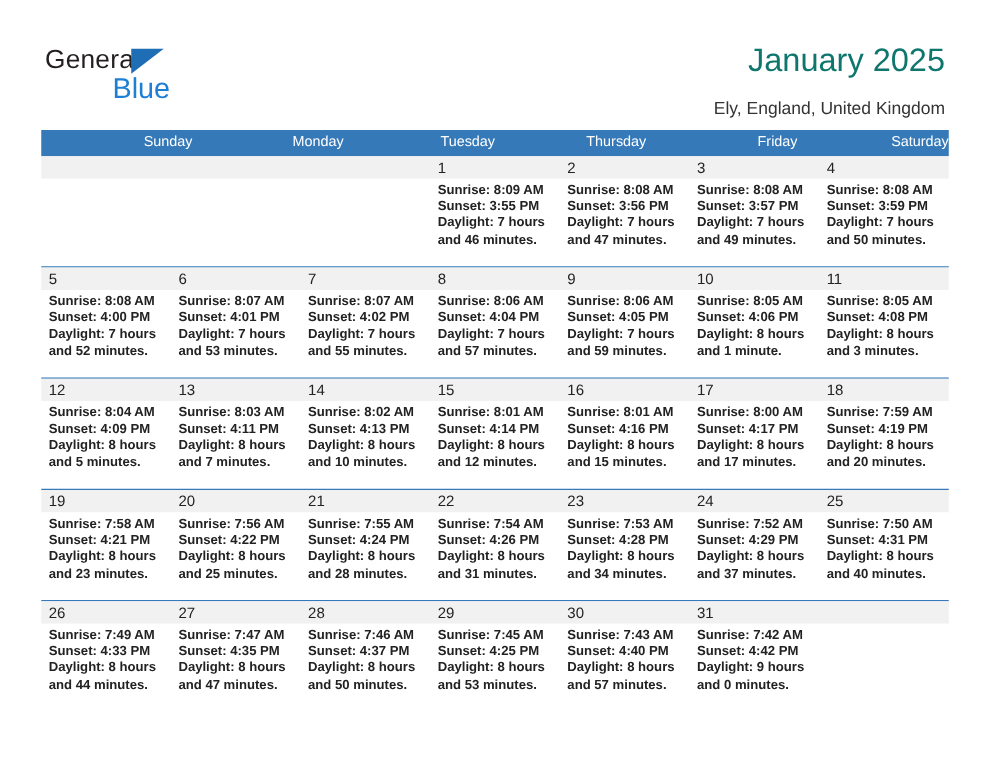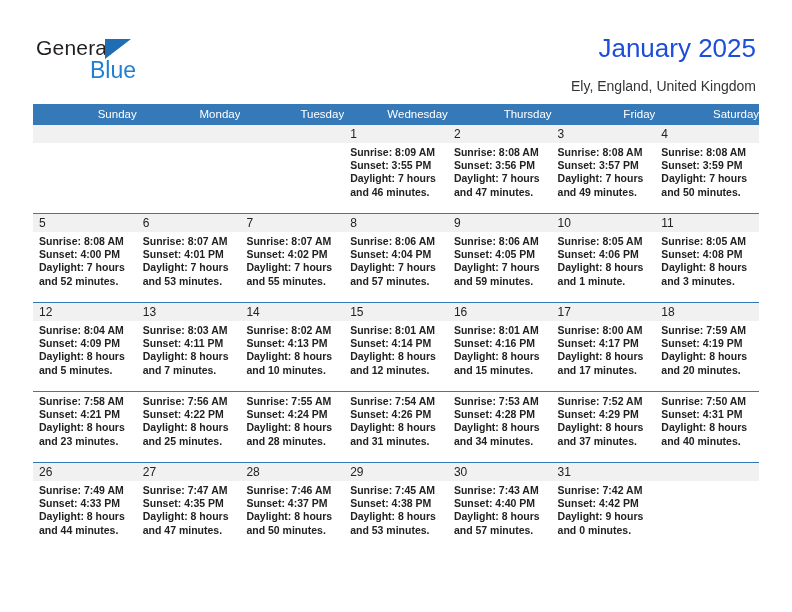--- a/index.html
+++ b/index.html
@@ -64,21 +64,21 @@
     width: 2px;
     height: 22px;
     background: #ffffff;
   }
 
   .title {
     position: absolute;
     right: 36px;
     top: 33px;
     font-size: 26px;
-    color: #1d4ed8;
+    color: #0f766e;
     text-align: right;
     white-space: nowrap;
   }
   .subtitle {
     position: absolute;
     right: 36px;
     top: 78px;
     font-size: 14px;
     color: #333333;
     text-align: right;
@@ -163,21 +163,20 @@
     <div class="title">January 2025</div>
     <div class="subtitle">Ely, England, United Kingdom</div>
   </div>
 
   <div class="calendar">
 
     <div class="weekdays">
       <div class="weekday">Sunday</div>
       <div class="weekday">Monday</div>
       <div class="weekday">Tuesday</div>
-      <div class="weekday">Wednesday</div>
       <div class="weekday">Thursday</div>
       <div class="weekday">Friday</div>
       <div class="weekday">Saturday</div>
     </div>
 
     <div id="weeks-container">
         <div class="week">
           <div class="week-daynums">
             <div class="daynum-cell empty"></div>
             <div class="daynum-cell empty"></div>
@@ -336,20 +335,29 @@
             </div>
             <div class="info-cell">
               <div class="info-line">Sunrise: 7:59 AM</div>
               <div class="info-line">Sunset: 4:19 PM</div>
               <div class="info-line">Daylight: 8 hours</div>
               <div class="info-line">and 20 minutes.</div>
             </div>
           </div>
         </div>
         <div class="week">
+          <div class="week-daynums">
+            <div class="daynum-cell">19</div>
+            <div class="daynum-cell">20</div>
+            <div class="daynum-cell">21</div>
+            <div class="daynum-cell">22</div>
+            <div class="daynum-cell">23</div>
+            <div class="daynum-cell">24</div>
+            <div class="daynum-cell">25</div>
+          </div>
           <div class="week-body">
             <div class="info-cell">
               <div class="info-line">Sunrise: 7:58 AM</div>
               <div class="info-line">Sunset: 4:21 PM</div>
               <div class="info-line">Daylight: 8 hours</div>
               <div class="info-line">and 23 minutes.</div>
             </div>
             <div class="info-cell">
               <div class="info-line">Sunrise: 7:56 AM</div>
               <div class="info-line">Sunset: 4:22 PM</div>
@@ -412,21 +420,21 @@
               <div class="info-line">and 47 minutes.</div>
             </div>
             <div class="info-cell">
               <div class="info-line">Sunrise: 7:46 AM</div>
               <div class="info-line">Sunset: 4:37 PM</div>
               <div class="info-line">Daylight: 8 hours</div>
               <div class="info-line">and 50 minutes.</div>
             </div>
             <div class="info-cell">
               <div class="info-line">Sunrise: 7:45 AM</div>
-              <div class="info-line">Sunset: 4:38 PM</div>
+              <div class="info-line">Sunset: 4:25 PM</div>
               <div class="info-line">Daylight: 8 hours</div>
               <div class="info-line">and 53 minutes.</div>
             </div>
             <div class="info-cell">
               <div class="info-line">Sunrise: 7:43 AM</div>
               <div class="info-line">Sunset: 4:40 PM</div>
               <div class="info-line">Daylight: 8 hours</div>
               <div class="info-line">and 57 minutes.</div>
             </div>
             <div class="info-cell">

